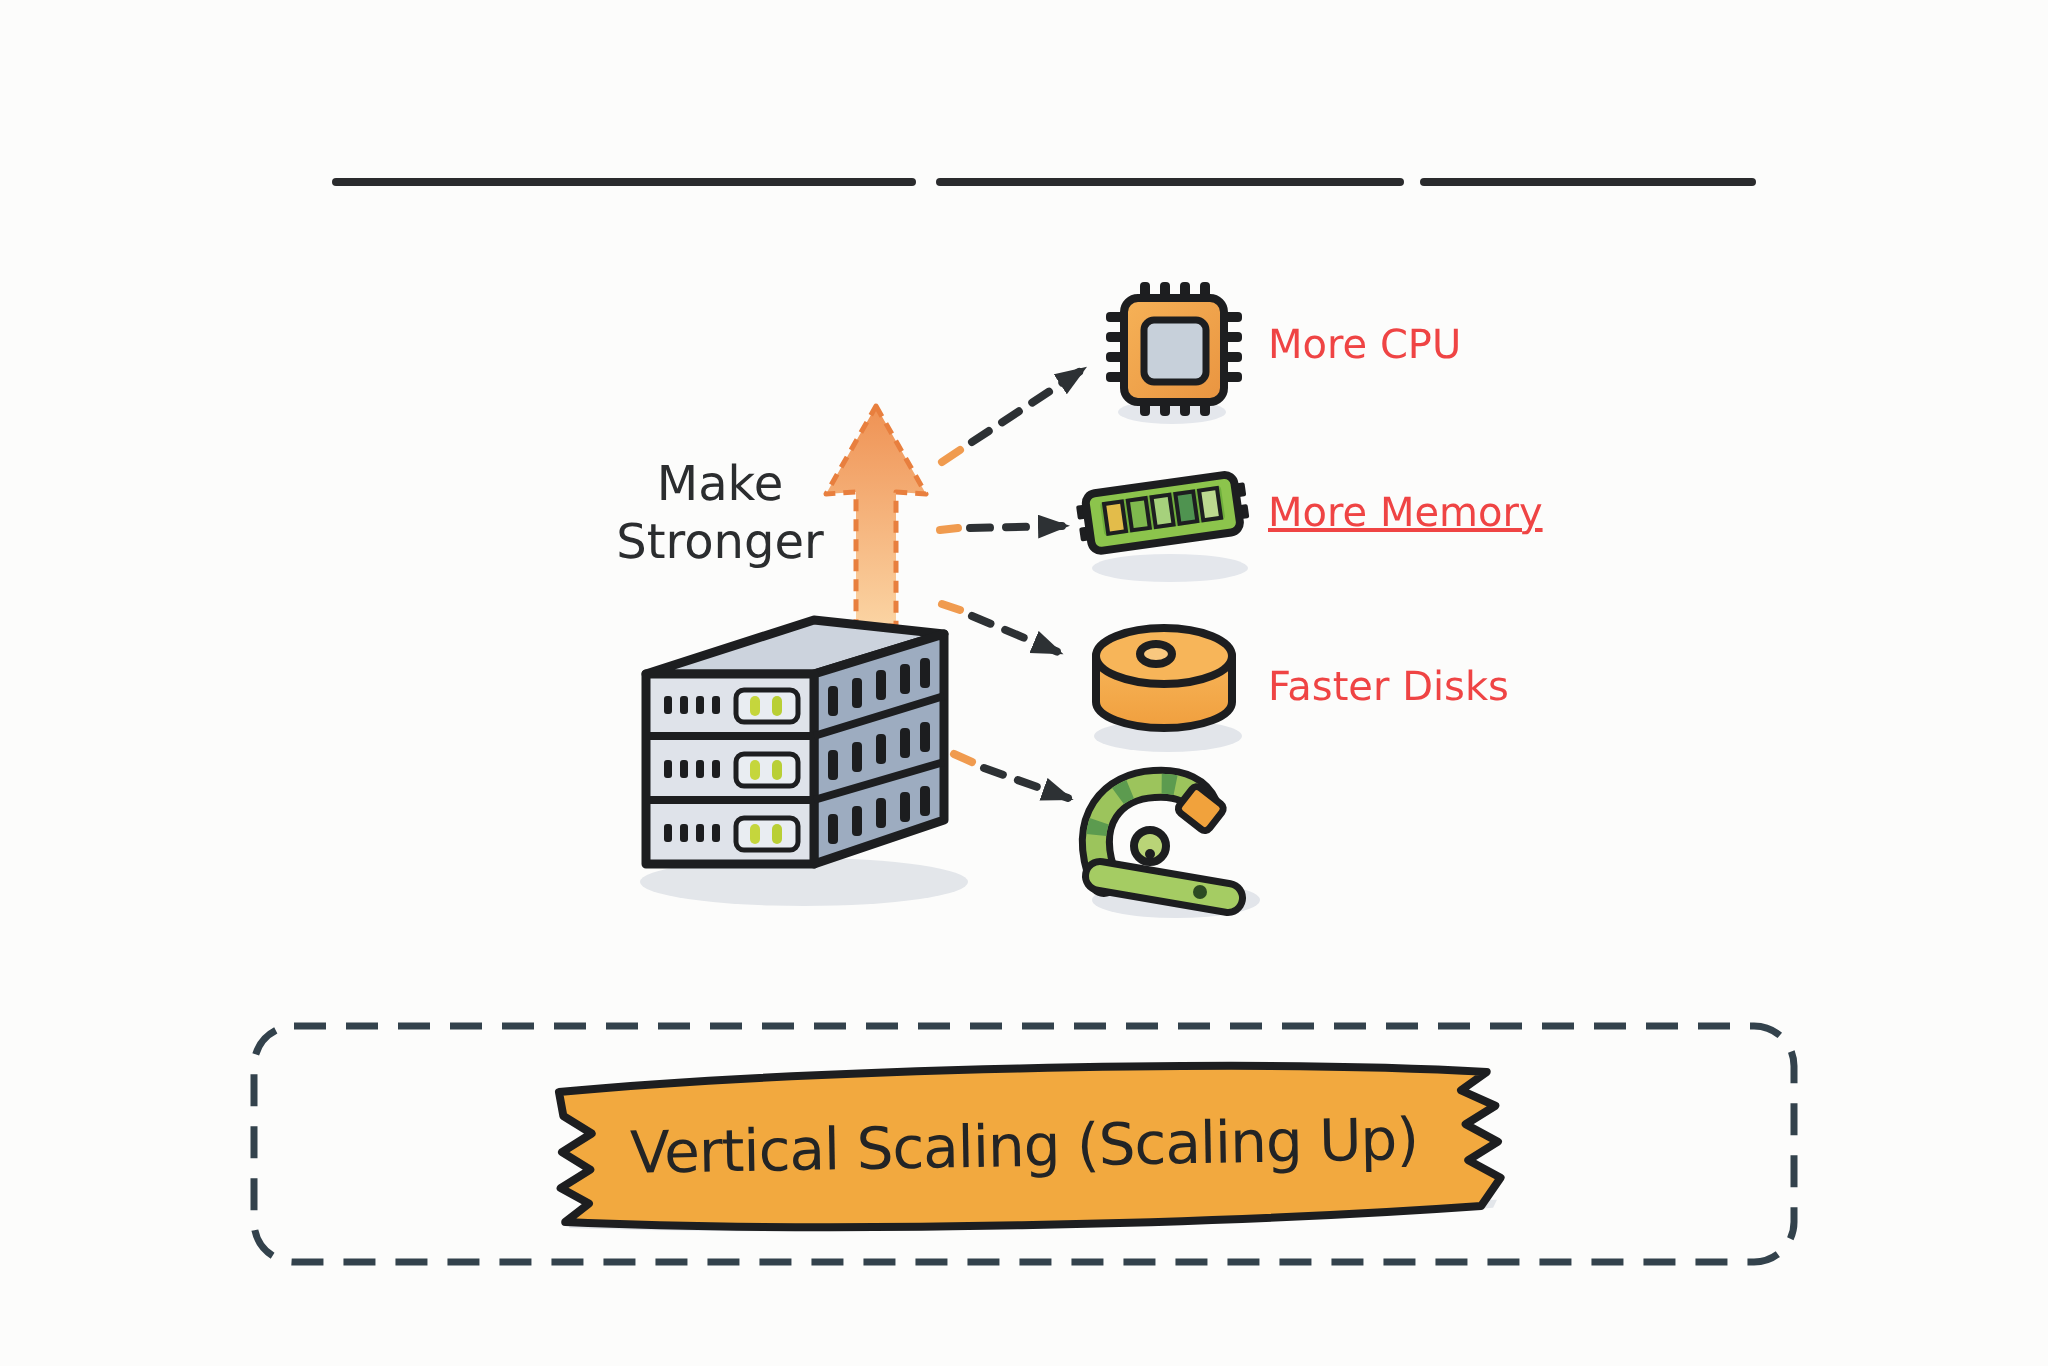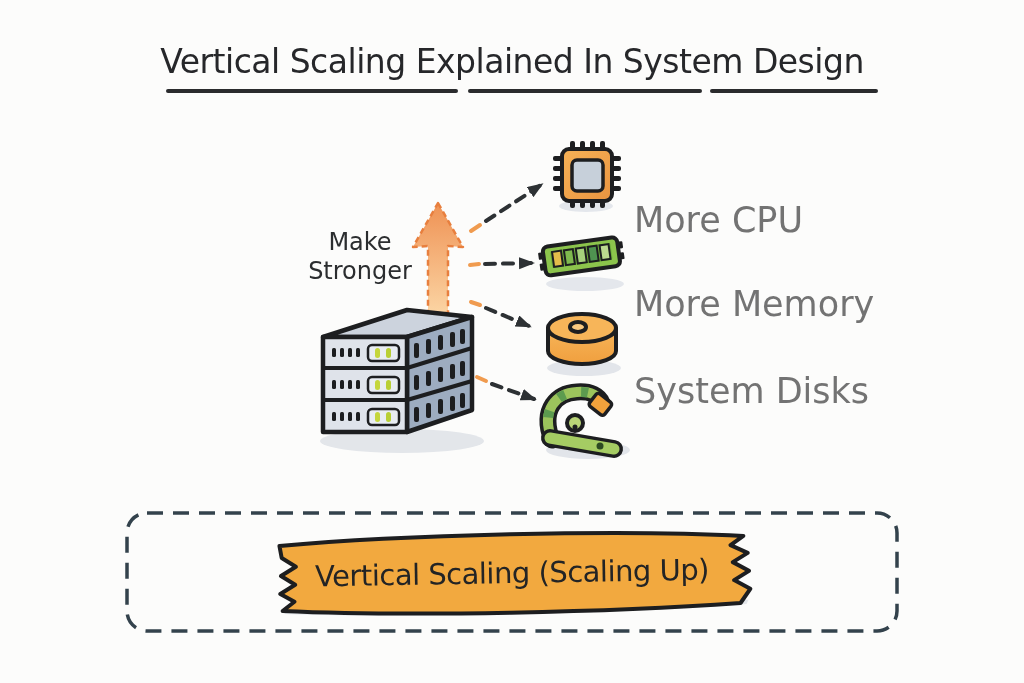--- a/index.html
+++ b/index.html
@@ -14,24 +14,24 @@
   .txt{position:absolute;white-space:nowrap;}
   .title{
     left:0;top:42px;width:1024px;text-align:center;
     font-size:33px;font-weight:500;letter-spacing:-0.5px;color:#26272a;
   }
   .make-stronger{
     left:280px;top:228px;width:160px;text-align:center;white-space:normal;
     font-size:24px;line-height:1.22;font-weight:500;color:#2b2d2f;
   }
   .item-label{
-    left:634px;font-size:35px;font-weight:500;color:#737373;margin-top:40px;
+    left:634px;font-size:20px;font-weight:500;color:#ef4444;
   }
   .label-cpu{top:160px;}
-  .label-memory{top:244px;}
+  .label-memory{top:244px;text-decoration:underline;}
   .label-disks{top:331px;}
   .label-network{top:417px;}
   .banner-label{
     left:0;top:556px;width:1024px;text-align:center;
     font-size:29px;font-weight:500;letter-spacing:-0.5px;color:#232425;
     transform:rotate(-1deg);
   }
 </style>
 </head>
 <body>
@@ -200,22 +200,21 @@
     <g transform="rotate(-1 511 574)">
       <path d="M284 610 C420 617 620 615 746 608 L748 604 H284 Z" fill="#e3e6ea"></path>
       <path d="M280 542
                C400 533 620 531 744 540
                L731 549 L748 557 L733 566 L749 575 L734 584 L750 593 L740 607
                C610 614 410 615 282 607
                L294 598 L280 590 L295 581 L281 572 L296 563 L282 554 Z" fill="#f2a93f" stroke="#1d1e20" stroke-width="4" stroke-linejoin="round"></path>
     </g>
   </svg>
 
-  <div class="txt title">Vertical Scaling Explained In System Design</div>
 
   <div class="txt make-stronger">Make Stronger</div>
 
   <div class="txt item-label label-cpu">More CPU</div>
   <div class="txt item-label label-memory">More Memory</div>
-  <div class="txt item-label label-disks">System Disks</div>
+  <div class="txt item-label label-disks">Faster Disks</div>
 
   <div class="txt banner-label">Vertical Scaling (Scaling Up)</div>
 </div>
 
 </body></html>

